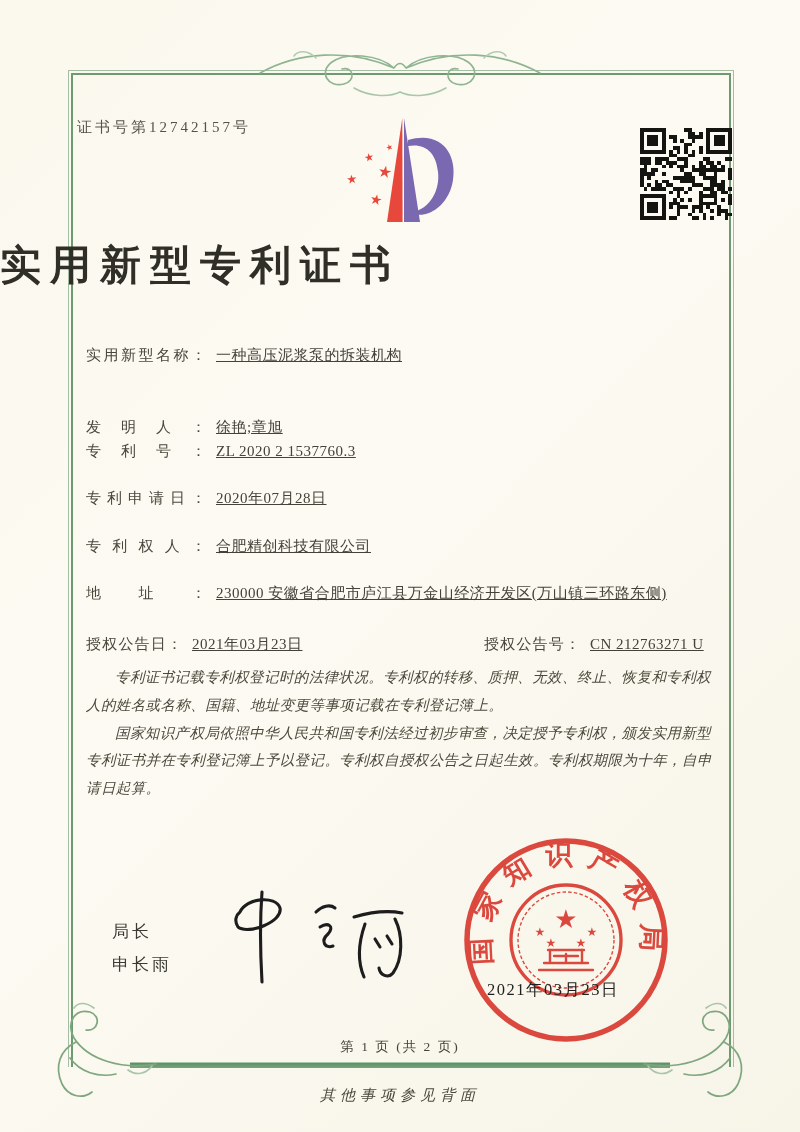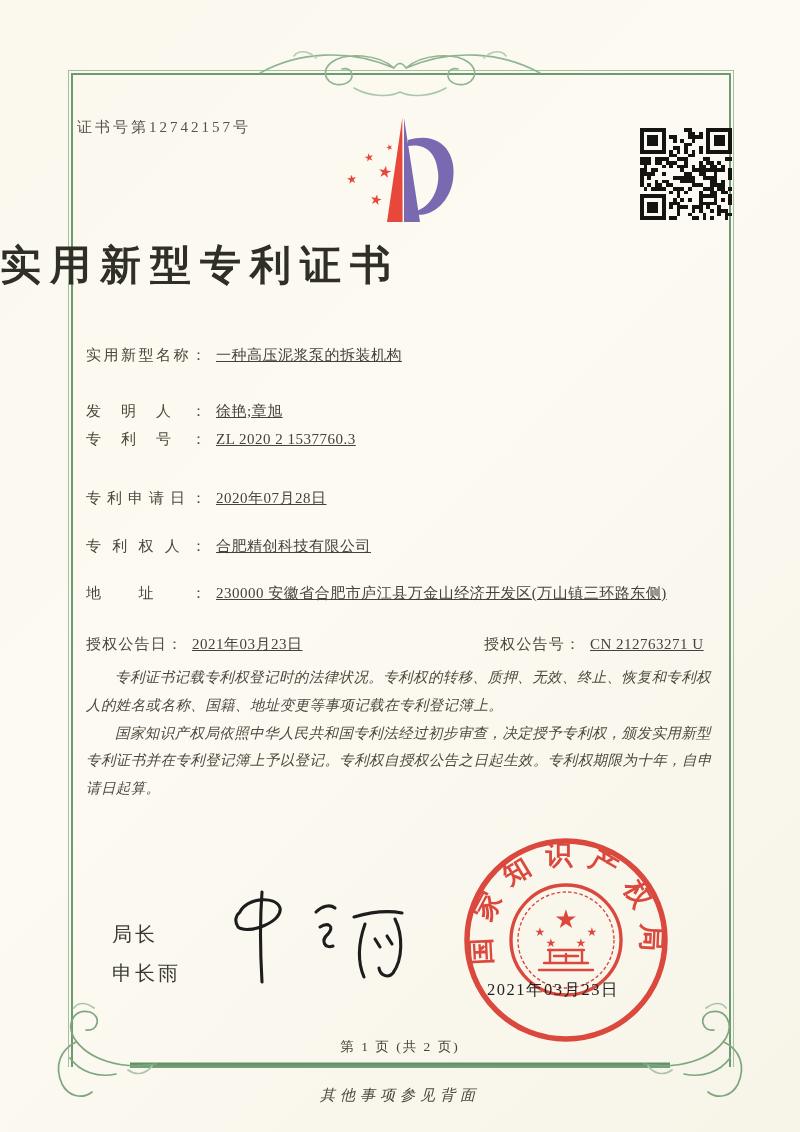--- a/index.html
+++ b/index.html
@@ -43,21 +43,21 @@
   .fvalue{display:inline-block;margin-left:10px;max-width:500px;color:#45423a;letter-spacing:.5px;text-decoration:underline;}
   .grant-pair{display:flex;align-items:flex-start;}
   .grant-right{position:absolute;left:398px;top:0;display:flex;}
   .grant-right .flabel{width:96px;flex:0 0 96px;}
   .body-text{
     position:absolute;left:86px;width:630px;top:664px;
     font-size:14.5px;line-height:1.92;font-style:italic;color:#4c483c;letter-spacing:.4px;
   }
   .body-text p{margin:0;text-indent:2em;}
   .director{position:absolute;left:112px;top:915px;font-family:"Liberation Sans","DejaVu Sans",sans-serif;
-    font-size:20px;color:#3b3b34;letter-spacing:3px;line-height:1.95;}
+    font-size:17px;color:#3b3b34;letter-spacing:3px;line-height:1.95;}
   .seal-date{
     position:absolute;left:487px;top:979px;width:170px;
     font-size:16.5px;color:#1f1f1f;letter-spacing:1.5px;white-space:nowrap;
   }
   .page-info{
     position:absolute;left:0;right:0;top:1038px;text-align:center;
     font-size:13.5px;color:#46433a;letter-spacing:2px;
   }
   .back-note{
     position:absolute;left:0;right:0;top:1086px;text-align:center;
@@ -336,25 +336,25 @@
       <rect x="1" y="19" width="5" height="5" fill="#fcfaf2"></rect>
       <rect x="2" y="20" width="3" height="3" fill="#141410"></rect>
     </svg>
 
   <div class="title">实用新型专利证书</div>
 
   <div class="row" style="top:344px;">
     <span class="flabel">实用新型名称：</span>
     <span class="fvalue">一种高压泥浆泵的拆装机构</span>
   </div>
-  <div class="row" style="top:400px;">
+  <div class="row" style="top:416px;">
     <span class="flabel">发明人：</span>
     <span class="fvalue">徐艳;章旭</span>
   </div>
-  <div class="row" style="top:428px;">
+  <div class="row" style="top:440px;">
     <span class="flabel">专利号：</span>
     <span class="fvalue">ZL 2020 2 1537760.3</span>
   </div>
   <div class="row" style="top:487px;">
     <span class="flabel">专利申请日：</span>
     <span class="fvalue">2020年07月28日</span>
   </div>
   <div class="row" style="top:535px;">
     <span class="flabel">专利权人：</span>
     <span class="fvalue">合肥精创科技有限公司</span>

